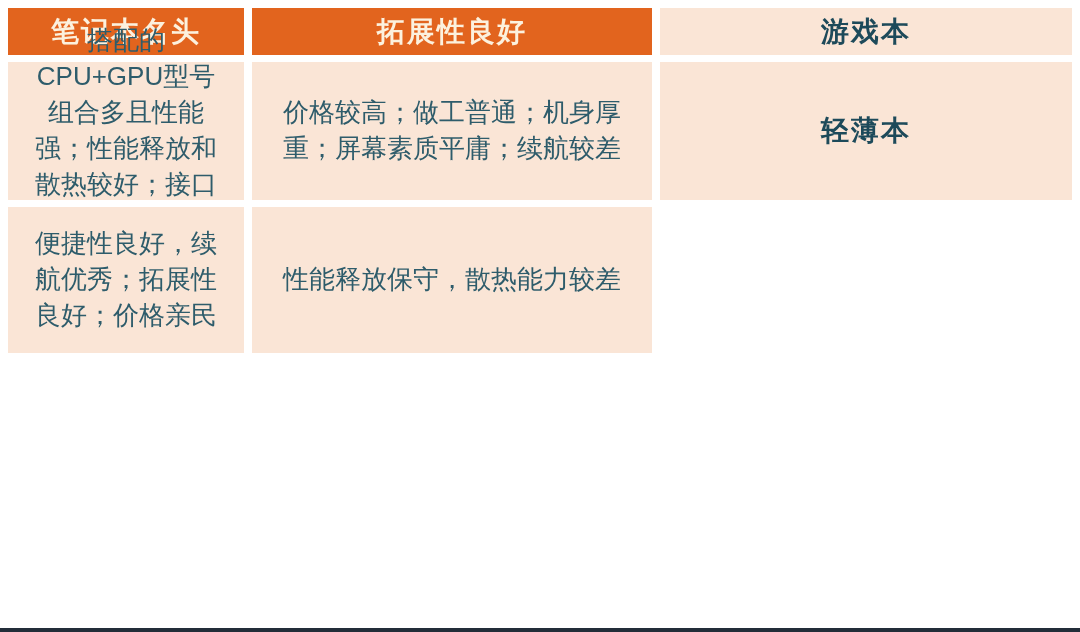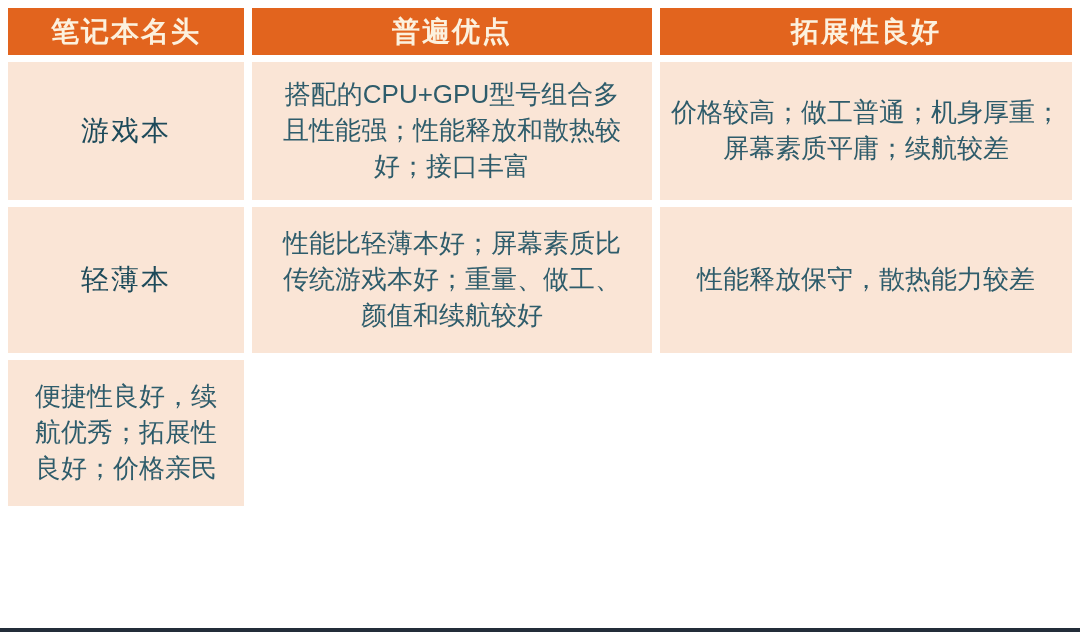--- a/index.html
+++ b/index.html
@@ -39,21 +39,21 @@
     font-size: 28px;
     font-weight: bold;
     letter-spacing: 2px;
   }
   .body-cell {
     background: #fae5d6;
   }
   .type-cell {
     color: #1d4a5a;
     font-size: 28px;
-    font-weight: normal;
+    font-weight: bold;
     letter-spacing: 2px;
   }
   .pros-cell {
     color: #2e5c6b;
     font-size: 26px;
     line-height: 1.38;
     padding: 16px 22px;
   }
   .cons-cell {
     color: #2e5c6b;
@@ -107,33 +107,31 @@
   }
 </style>
 </head>
 <body>
 
 <div class="stage">
 
   <div class="comparison-table">
 
     <div class="cell header-cell">笔记本名头</div>
-    <div class="cell header-cell">普遍优点</div>
     <div class="cell header-cell">拓展性良好</div>
 
     <div class="cell body-cell type-cell">游戏本</div>
     <div class="cell body-cell pros-cell">搭配的CPU+GPU型号组合多且性能强；性能释放和散热较好；接口丰富</div>
     <div class="cell body-cell cons-cell">价格较高；做工普通；机身厚重；屏幕素质平庸；续航较差</div>
 
     <div class="cell body-cell type-cell">轻薄本</div>
 
-    <div class="cell body-cell pros-cell">性能比轻薄本好；屏幕素质比传统游戏本好；重量、做工、颜值和续航较好</div>
 
+    <div class="cell body-cell pros-cell">便捷性良好，续航优秀；拓展性良好；价格亲民</div>
     <div class="cell body-cell cons-cell">性能释放保守，散热能力较差</div>
-    <div class="cell body-cell pros-cell">便捷性良好，续航优秀；拓展性良好；价格亲民</div>
 
   </div>
 
   <div class="wm-zhihu">知乎 @Liang科技</div>
 
   <div class="wm-smzdm">
     <span class="badge">值</span>
     <span class="txt">什么值得买</span>
   </div>
 

